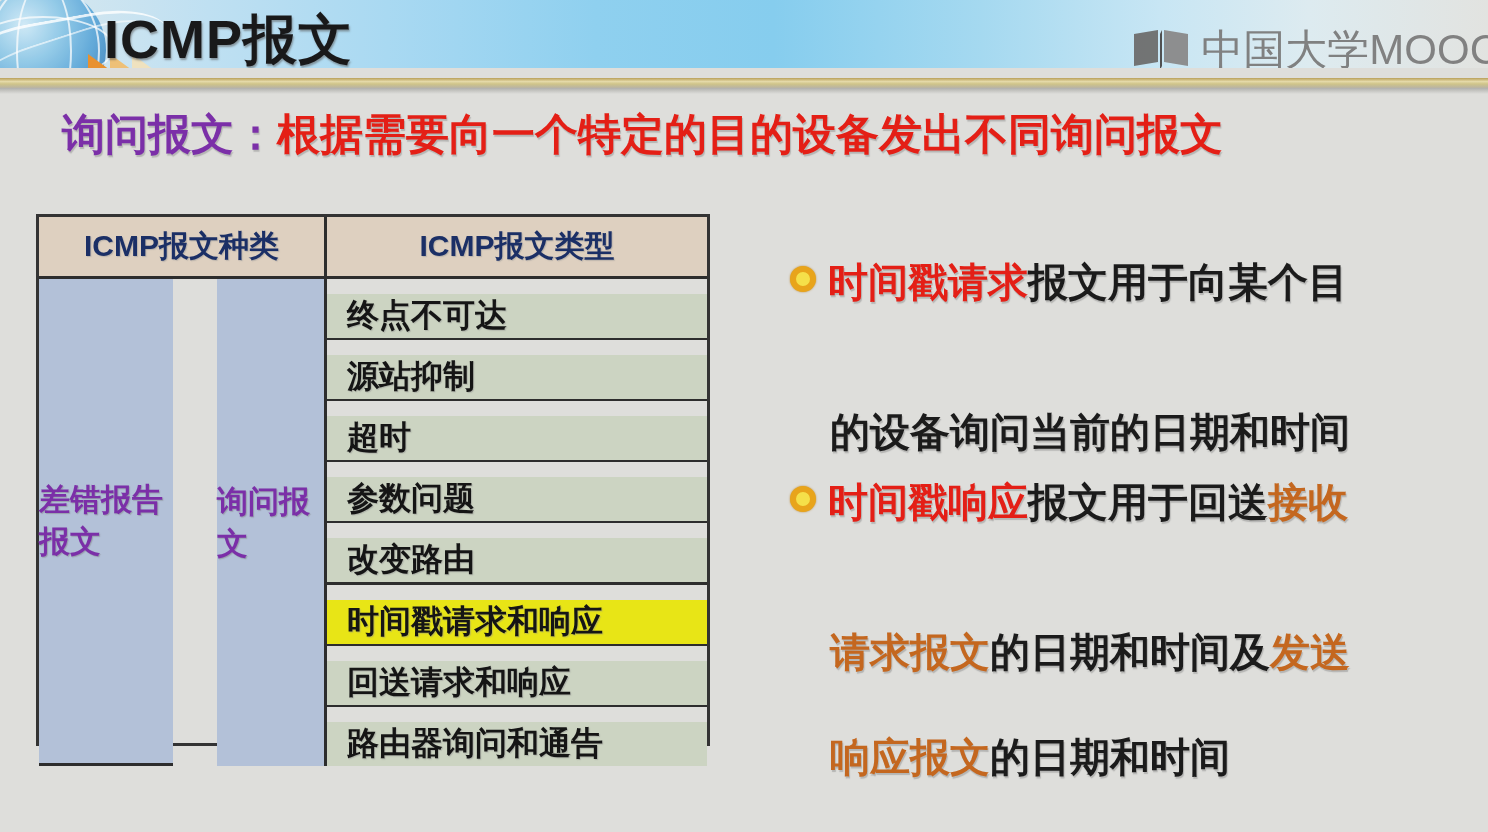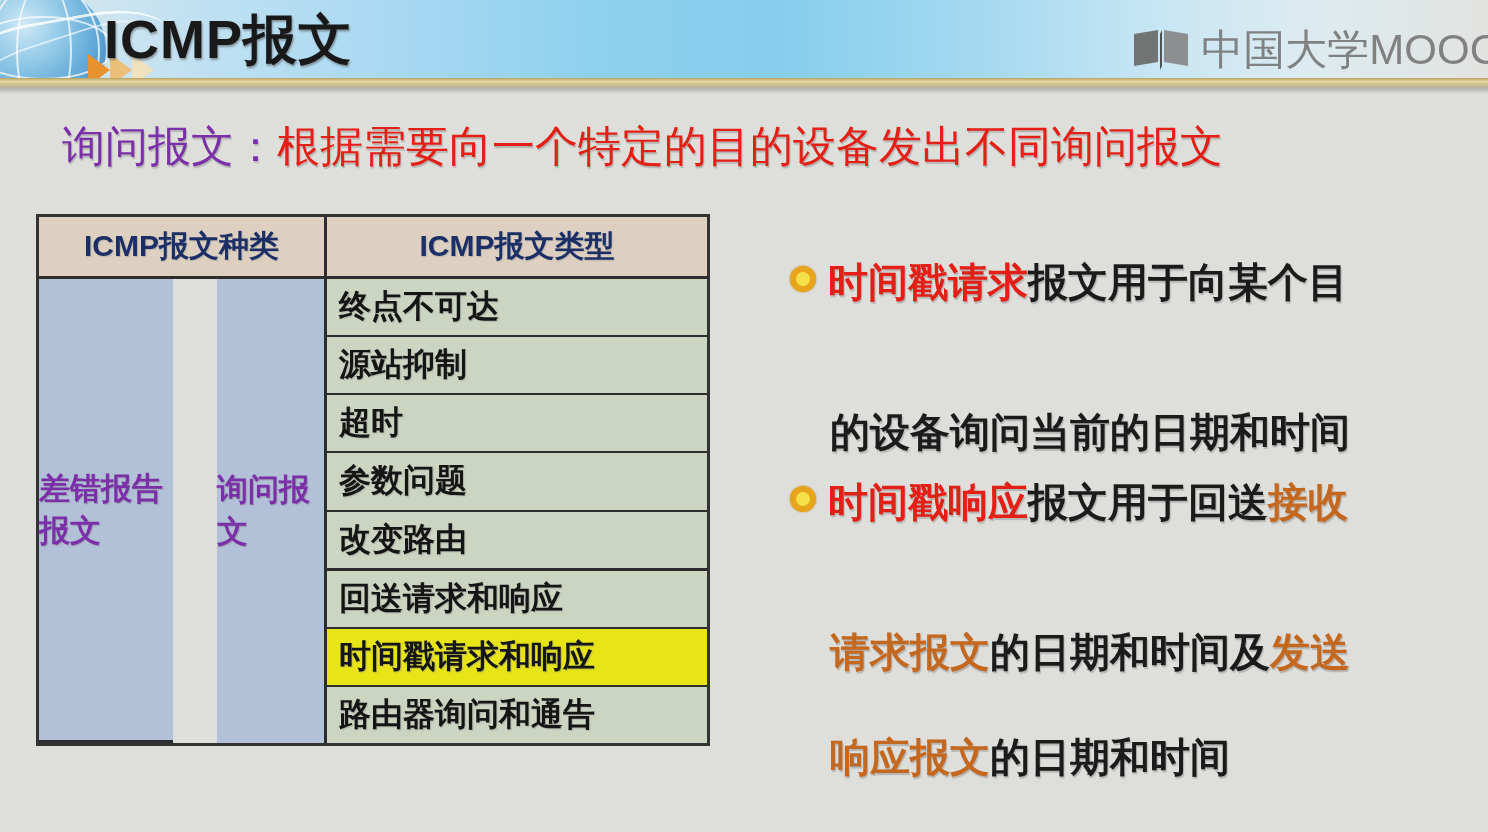--- a/index.html
+++ b/index.html
@@ -5,21 +5,21 @@
   html,body{margin:0;padding:0;}
   body{
     width:1488px;height:832px;
     background:#dededb;
     font-family:"Liberation Sans","DejaVu Sans",sans-serif;
     overflow:hidden;position:relative;
   }
 
   
   .banner{
-    position:absolute;left:0;top:0;width:1488px;height:78px;
+    position:absolute;left:0;top:0;width:1488px;height:68px;
     background:linear-gradient(to right,#dfe3e4 0%,#cfe5f0 6%,#bfe0f2 14%,#a9d9f2 26%,
       #8fd0ef 40%,#86cdee 52%,#a5d9f0 66%,#c8e6f4 78%,#ddebf0 88%,#e2e3e0 100%);
     overflow:hidden;
   }
   .banner-lower{
     position:absolute;left:0;top:78px;width:1488px;height:10px;
     background:linear-gradient(to bottom,#b9a05a 0%,#e4d9a8 35%,#cfc489 60%,#b8b3a5 100%);
   }
   .banner-shadow{
     position:absolute;left:0;top:88px;width:1488px;height:6px;
@@ -60,22 +60,22 @@
   .mooc{
     position:absolute;right:-12px;top:22px;display:flex;align-items:center;gap:9px;
     opacity:.95;
   }
   .mooc-label{
     font-size:42px;color:#7c7c7c;letter-spacing:0px;white-space:nowrap;
   }
 
   
   .subtitle{
-    position:absolute;left:62px;top:118px;white-space:nowrap;
-    font-size:43px;font-weight:normal;line-height:56px;
+    position:absolute;left:62px;top:106px;white-space:nowrap;
+    font-size:43px;font-weight:bold;line-height:56px;
     text-shadow:1px 2px 1px rgba(130,130,130,.45);
   }
   .t-purple{color:#7b2fa8;}
   .t-red{color:#e41f16;}
   .t-black{color:#1b1b1b;}
   .t-orange{color:#c4671f;}
 
   
   .tbl{
     position:absolute;left:36px;top:214px;width:674px;height:532px;
@@ -99,24 +99,25 @@
   .cat-cell{
     background:#b3c1d8;display:flex;align-items:center;justify-content:center;
     color:#7b2fa8;font-weight:bold;font-size:31px;box-sizing:border-box;
     text-shadow:1px 1px 1px rgba(120,120,120,.45);
   }
   .cat-cell.first{flex:5;border-bottom:3px solid #2d2d2d;}
   .cat-cell.second{flex:4;margin-left:44px;}
   .type-col{flex:1;display:flex;flex-direction:column;}
   .type-cell{
     background:#ccd4c2;display:flex;align-items:center;
-    padding-left:12px;box-sizing:border-box;
+    padding-left:20px;box-sizing:border-box;
     color:#151515;font-weight:bold;font-size:32px;flex:1;
     border-bottom:2px solid #2d2d2d;
     text-shadow:1px 1px 1px rgba(140,140,140,.45);
+    margin-top:15px;
   }
   .type-cell.hl{background:#e8e516;}
   .type-cell.last{border-bottom:none;}
   .type-cell.sep{border-bottom:3px solid #2d2d2d;text-align:right;}
 
   
   .notes{position:absolute;left:790px;top:252px;width:690px;}
   .note-block{margin-bottom:10px;}
   .note-line{
     display:flex;align-items:flex-start;
@@ -173,22 +174,22 @@
     <div class="cat-col">
       <div class="cat-cell first">差错报告报文</div>
       <div class="cat-cell second">询问报文</div>
     </div>
     <div class="type-col">
       <div class="type-cell">终点不可达</div>
       <div class="type-cell">源站抑制</div>
       <div class="type-cell">超时</div>
       <div class="type-cell">参数问题</div>
       <div class="type-cell sep">改变路由</div>
+      <div class="type-cell hl">时间戳请求和响应</div>
       <div class="type-cell">回送请求和响应</div>
-      <div class="type-cell hl">时间戳请求和响应</div>
       <div class="type-cell last">路由器询问和通告</div>
     </div>
   </div>
 </div>
 
 <div class="notes">
 
   <div class="note-block">
     <div class="note-line">
       <span class="bullet"></span>

